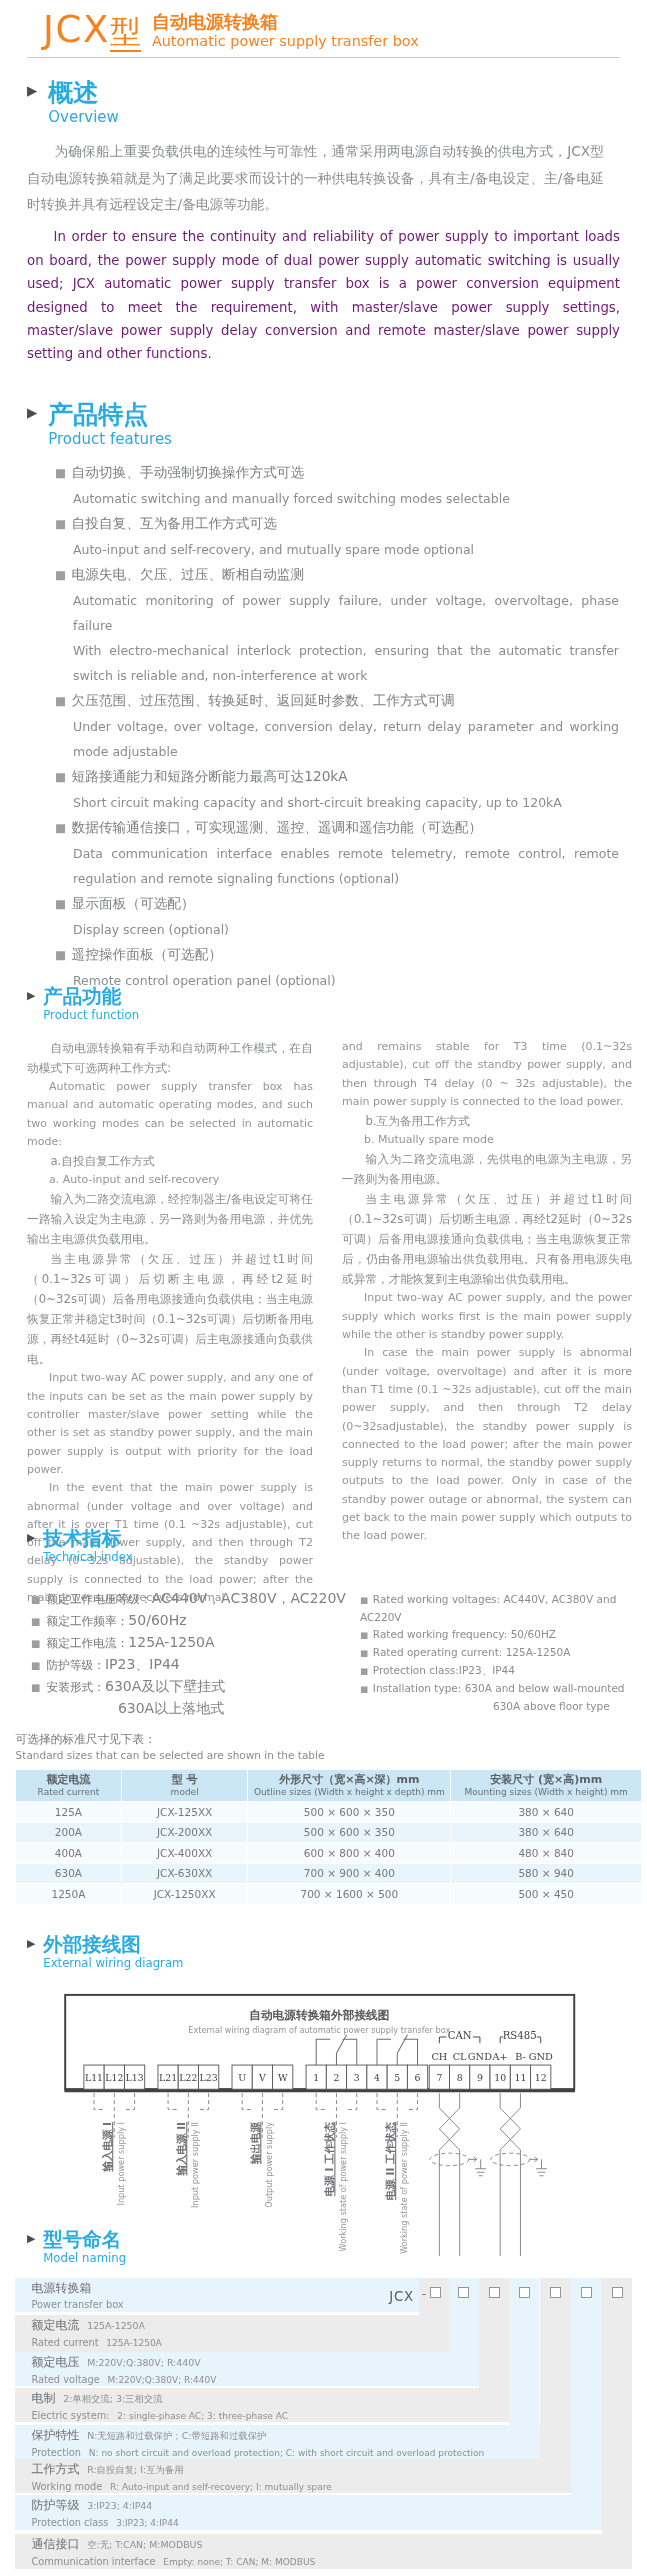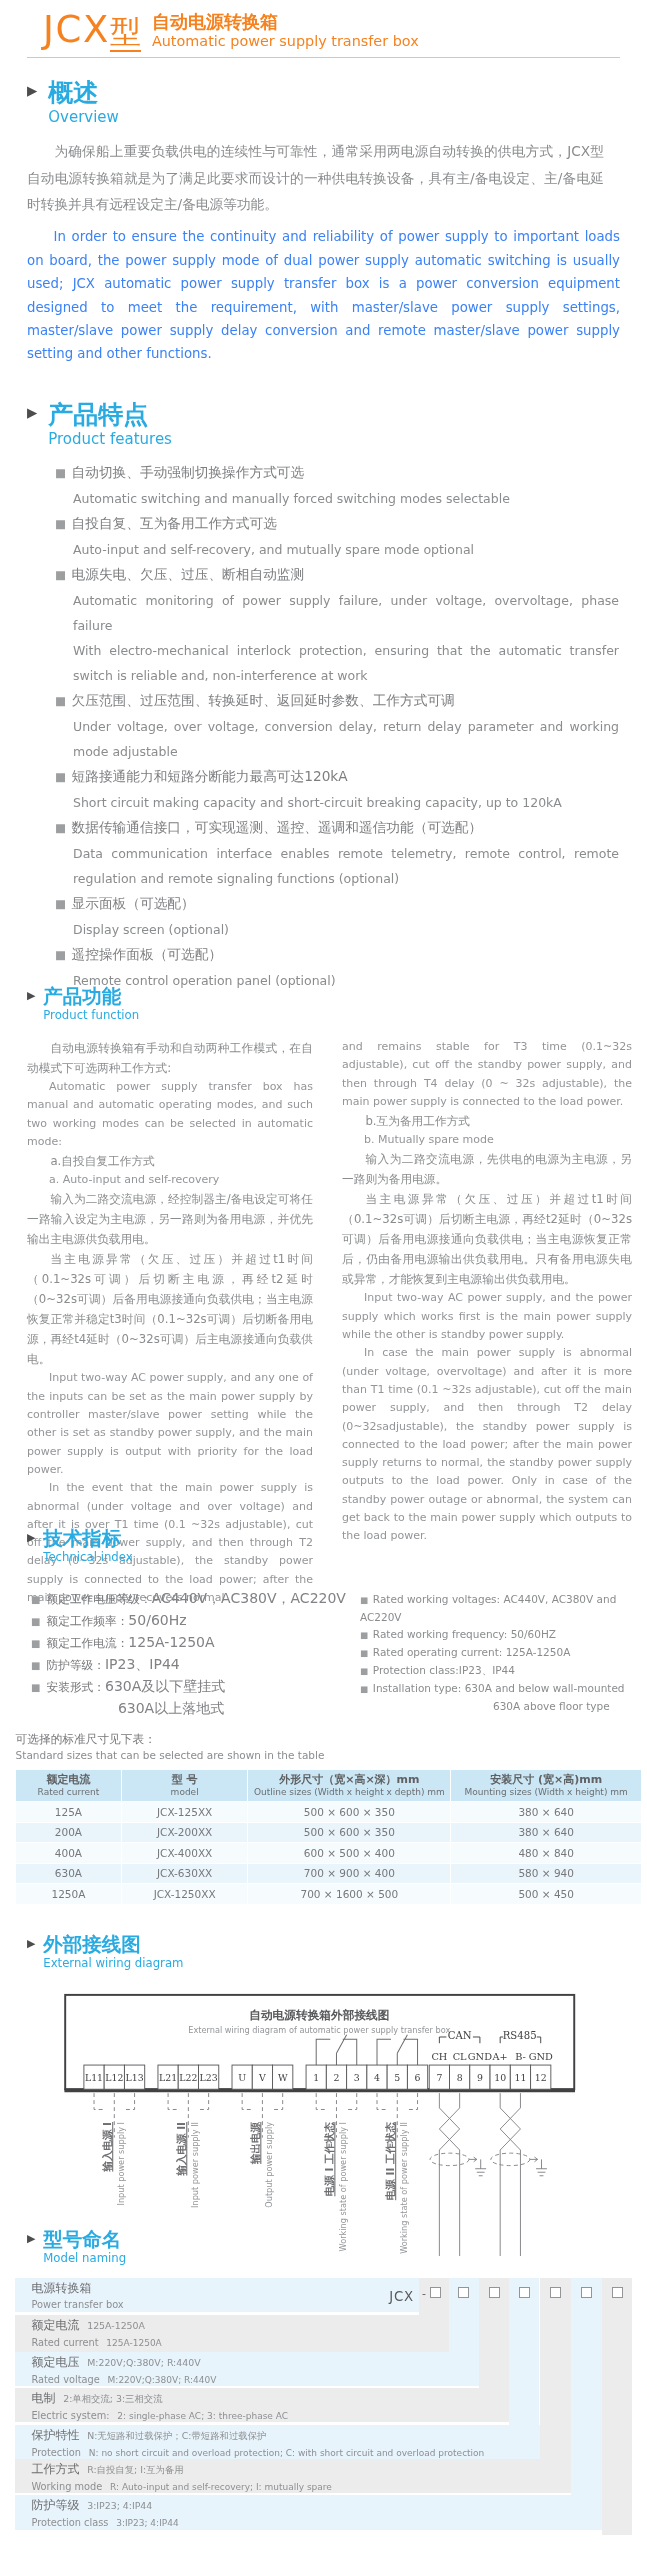--- a/index.html
+++ b/index.html
@@ -19,21 +19,21 @@
   .sec-head h2{margin:0;color:#29abe2;font-weight:bold;}
   .sec-head .sub{color:#29abe2;}
   .sec-head.lg h2{font-size:25px;line-height:30px;}
   .sec-head.lg .sub{font-size:15px;line-height:19px;}
   .sec-head.sm .arrow{font-size:11px;line-height:22px;margin-right:7.8px;}
   .sec-head.sm h2{font-size:19.5px;line-height:23.4px;}
   .sec-head.sm .sub{font-size:11.7px;line-height:15.6px;}
   
   #sec-overview{position:absolute;top:78px;left:27px;width:593px;}
   .ov-cn{margin:11px 16px 0 0;font-size:13.7px;line-height:26.5px;text-indent:2em;text-align:justify;color:#8a8c8e;}
-  .ov-en{margin:7.8px 0 0 0;font-size:13.3px;line-height:23.4px;text-indent:2em;text-align:justify;color:#3b82f6;}
+  .ov-en{margin:7.8px 0 0 0;font-size:13.3px;line-height:23.4px;text-indent:2em;text-align:justify;color:#701a75;}
   
   #sec-features{position:absolute;top:400px;left:27px;width:593px;}
   .feat-list{margin-top:11px;padding-left:28px;}
   .f-cn{font-size:13.7px;line-height:25px;color:#7c7e80;}
   .f-cn .sq{color:#9c9ea0;font-size:11.7px;margin-right:5.5px;}
   .f-en{font-size:12.5px;line-height:25px;color:#8a8c8e;padding-left:18px;text-align:justify;width:546px;}
   
   #sec-function{position:absolute;top:985px;left:27px;width:605px;}
   .func-cols{display:flex;margin-top:14px;}
   .fcol{width:286px;}
@@ -253,21 +253,21 @@
         </tr>
       <tr class="even">
           <td>200A</td>
           <td>JCX-200XX</td>
           <td>500 × 600 × 350</td>
           <td>380 × 640</td>
         </tr>
       <tr class="odd">
           <td>400A</td>
           <td>JCX-400XX</td>
-          <td>600 × 500 × 400</td>
+          <td>600 × 800 × 400</td>
           <td>480 × 840</td>
         </tr>
       <tr class="even">
           <td>630A</td>
           <td>JCX-630XX</td>
           <td>700 × 900 × 400</td>
           <td>580 × 940</td>
         </tr>
       <tr class="odd">
           <td>1250A</td>
@@ -434,20 +434,24 @@
       <div><span class="m-en">Protection</span><span class="m-env">N: no short circuit and overload protection; C: with short circuit and overload protection</span></div>
     </div>
     <div class="mrow bg-gray" style="top:183px;width:556px;height:34px;">
       <div><span class="m-cn">工作方式</span><span class="m-cnv">R:自投自复; I:互为备用</span></div>
       <div><span class="m-en">Working mode</span><span class="m-env">R: Auto-input and self-recovery; I: mutually spare</span></div>
     </div>
     <div class="mrow bg-blue" style="top:219px;width:587px;height:35px;">
       <div><span class="m-cn">防护等级</span><span class="m-cnv">3:IP23; 4:IP44</span></div>
       <div><span class="m-en">Protection class</span><span class="m-env">3:IP23; 4:IP44</span></div>
     </div>
+    <div class="mrow bg-gray" style="top:258px;width:617px;height:35px;">
+      <div><span class="m-cn">通信接口</span><span class="m-cnv">空:无; T:CAN; M:MODBUS</span></div>
+      <div><span class="m-en">Communication interface</span><span class="m-env">Empty: none; T: CAN; M: MODBUS</span></div>
+    </div>
 
     <div class="code-label">JCX</div>
     <div class="mdash" style="left:407px;">-</div>
     <div class="mbox" style="left:415px;"></div>
     <div class="mbox" style="left:443px;"></div>
     <div class="mbox" style="left:474px;"></div>
     <div class="mbox" style="left:504px;"></div>
     <div class="mbox" style="left:535px;"></div>
     <div class="mbox" style="left:566px;"></div>
     <div class="mbox" style="left:597px;"></div>

